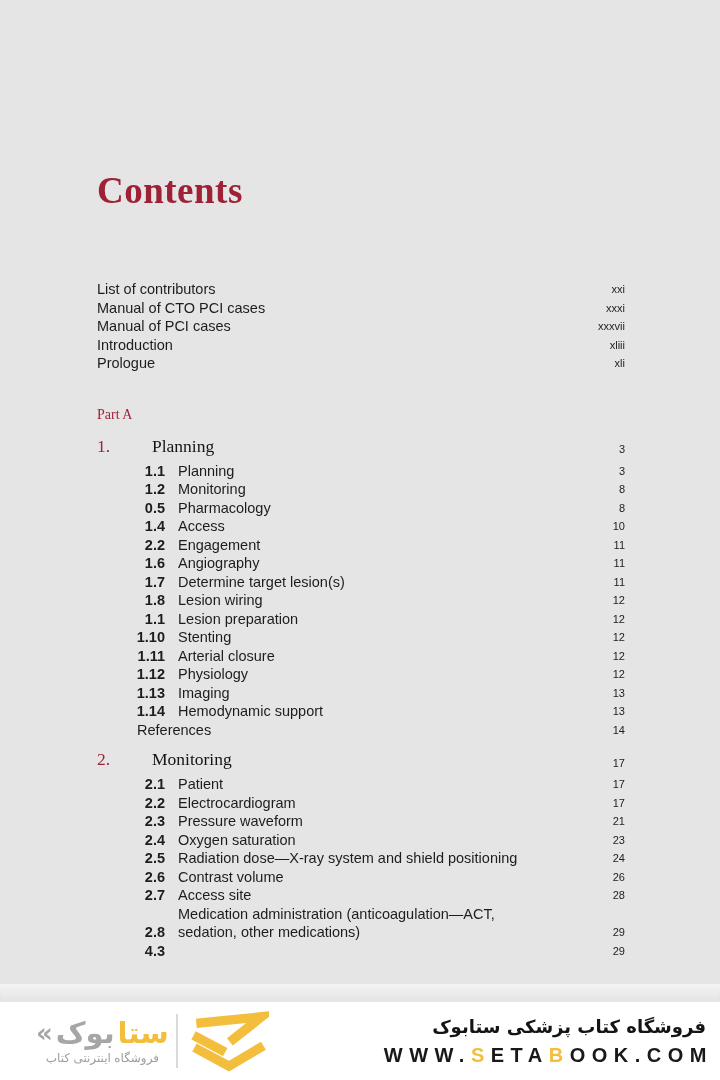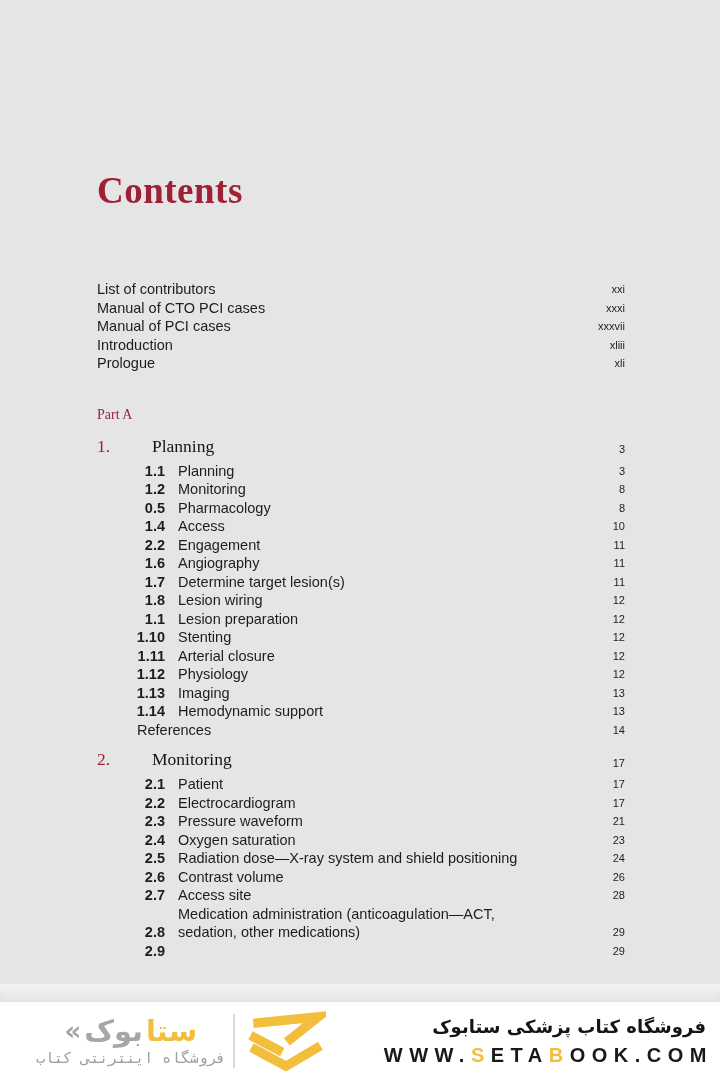--- a/index.html
+++ b/index.html
@@ -42,21 +42,21 @@
   
   footer.banner{
     position:absolute;left:0;right:0;bottom:0;height:78px;background:#ffffff;
     display:flex;align-items:center;padding:0 14px 0 36px;box-sizing:border-box;
   }
   .logo-block{display:flex;flex-direction:column;align-items:center;}
   .wordmark{display:flex;align-items:center;gap:3px;font-family:"DejaVu Sans",sans-serif;font-weight:bold;font-size:29px;line-height:32px;}
   .wm-gray{color:var(--gray-logo);}
   .wm-gold{color:var(--gold);}
   .wm-mark{color:var(--gray-logo);font-size:26px;}
-  .logo-subtitle{font-family:Liberation Mono, monospace;font-size:15px;color:#9e9e9e;margin-top:2px;}
+  .logo-subtitle{font-family:Liberation Sans, sans-serif;font-size:12px;color:#9e9e9e;margin-top:2px;}
   .logo-divider{width:2px;height:54px;background:#d9d9d9;margin:0 9px 0 7px;flex:none;}
   .emblem{flex:none;}
   .footer-right{margin-left:auto;text-align:right;}
   .footer-fa{font-family:"DejaVu Sans",sans-serif;font-size:18px;font-weight:bold;color:#141414;line-height:24px;}
   .footer-url{font-size:20px;font-weight:bold;letter-spacing:6.5px;margin-top:5px;margin-right:-7px;color:#191919;font-family:"Liberation Sans",sans-serif;white-space:nowrap;text-align:center;}
   .footer-url .gold{color:var(--gold);}
 </style>
 </head>
 <body>
 
@@ -211,21 +211,21 @@
             <span class="item-num">2.7</span>
             <span class="item-title">Access site</span>
             <span class="page-num">28</span>
           </div>
           <div class="toc-row item-row">
             <span class="item-num">2.8</span>
             <span class="item-title">Medication administration (anticoagulation—ACT, sedation, other medications)</span>
             <span class="page-num">29</span>
           </div>
           <div class="toc-row item-row">
-            <span class="item-num">2.9</span>
+            <span class="item-num">4.3</span>
             <span class="page-num">29</span>
           </div>
         </div>
       </div>
   </div>
 
   <div class="scan-edge"></div>
 
   <footer class="banner">
     <div class="logo-block">

